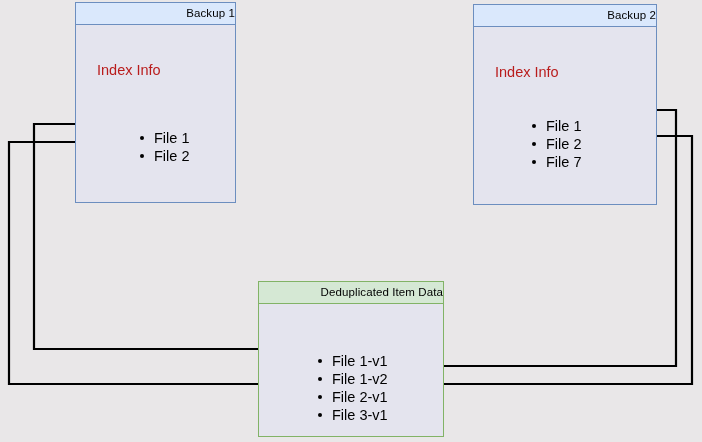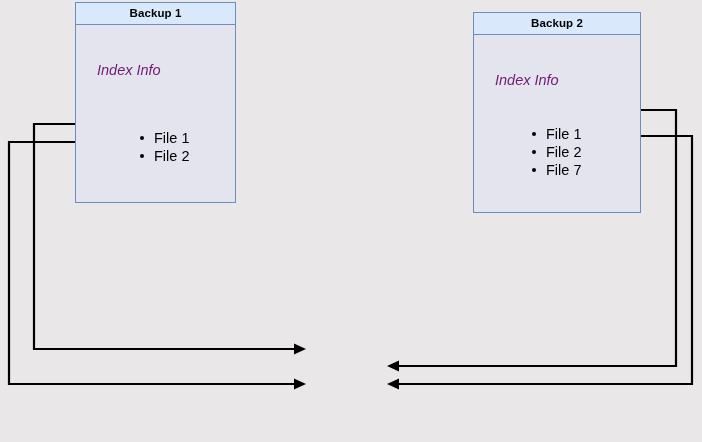--- a/index.html
+++ b/index.html
@@ -30,35 +30,34 @@
     position: absolute;
     left: 0;
     top: 0;
     right: 0;
     height: 22px;
     box-sizing: border-box;
     border-bottom: 1px solid #6c8ebf;
     background: #dae8fc;
     color: #000;
     font-size: 11.5px;
-    font-weight: bold;
+    font-weight: normal;
     line-height: 21px;
-    text-align: center;
+    text-align: right;
     letter-spacing: 0.1px;
   }
   .box.green > .box-header {
     border-bottom: 1px solid #82b366;
     background: #d5e8d4;
   }
   .box-label {
     position: absolute;
     font-size: 14.5px;
-    color: #701a75;
+    color: #b91c1c;
     white-space: nowrap;
-    font-style: italic;
   }
   .file-list {
     position: absolute;
     margin: 12px;
     padding: 0;
     list-style: none;
   }
   .file-list li {
     position: relative;
     font-size: 14.5px;
@@ -125,24 +124,33 @@
 
   <div class="box" style="left:75px; top:2px; width:161px; height:201px;">
     <div class="box-header">Backup 1</div>
     <div class="box-label" style="left:21px; top:59px;">Index Info</div>
     <ul class="file-list" style="left:50px; top:114px;">
       <li>File 1</li>
       <li>File 2</li>
     </ul>
   </div>
 
-  <div class="box" style="left:473px; top:12px; width:168px; height:201px;">
+  <div class="box" style="left:473px; top:4px; width:184px; height:201px;">
     <div class="box-header">Backup 2</div>
     <div class="box-label" style="left:21px; top:59px;">Index Info</div>
     <ul class="file-list" style="left:44px; top:100px;">
       <li>File 1</li>
       <li>File 2</li>
       <li>File 7</li>
     </ul>
   </div>
 
+  <div class="box green" style="left:258px; top:281px; width:186px; height:156px;">
+    <div class="box-header">Deduplicated Item Data</div>
+    <ul class="file-list" style="left:45px; top:58px;">
+      <li>File 1-v1</li>
+      <li>File 1-v2</li>
+      <li>File 2-v1</li>
+      <li>File 3-v1</li>
+    </ul>
+  </div>
 
 </div>
 
 </body></html>

